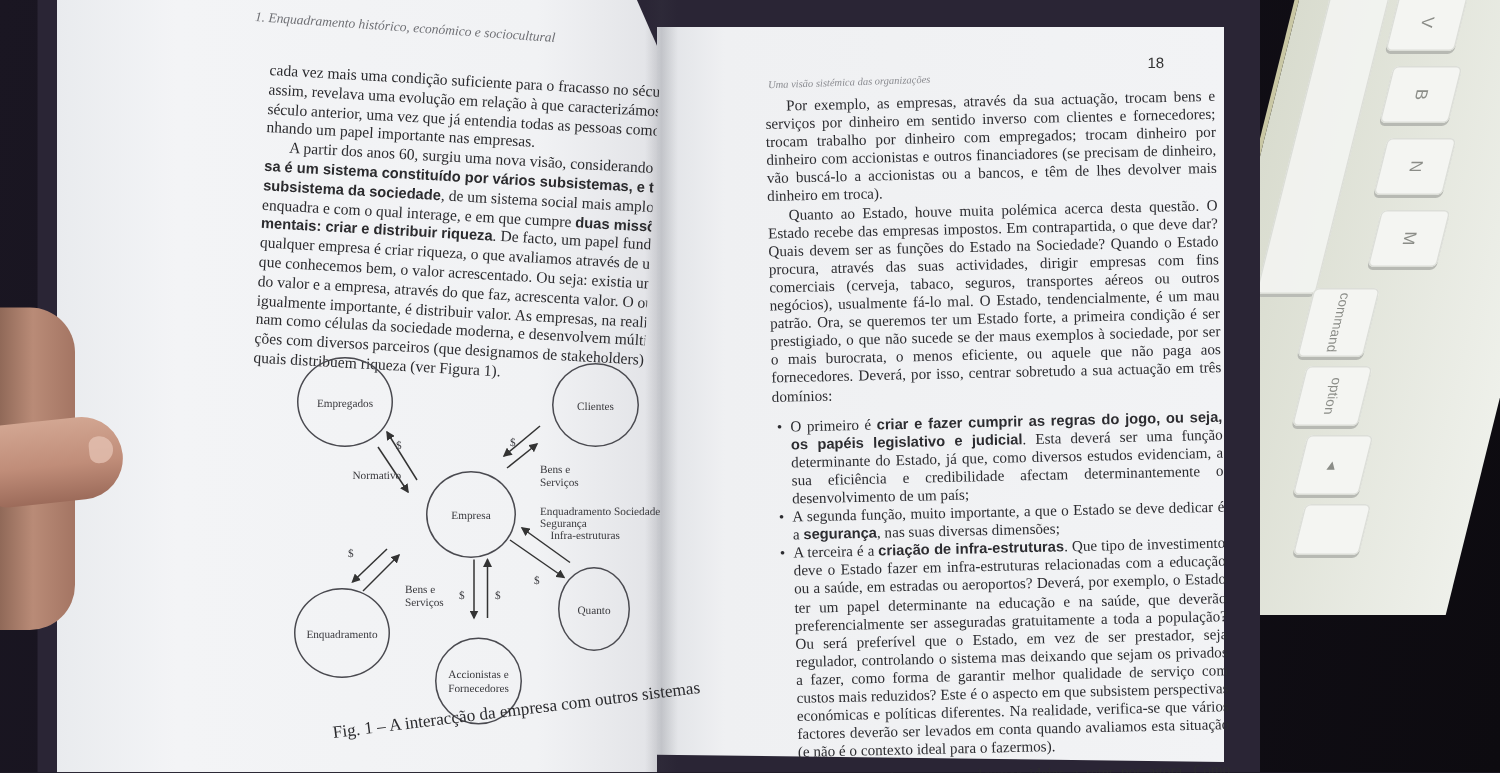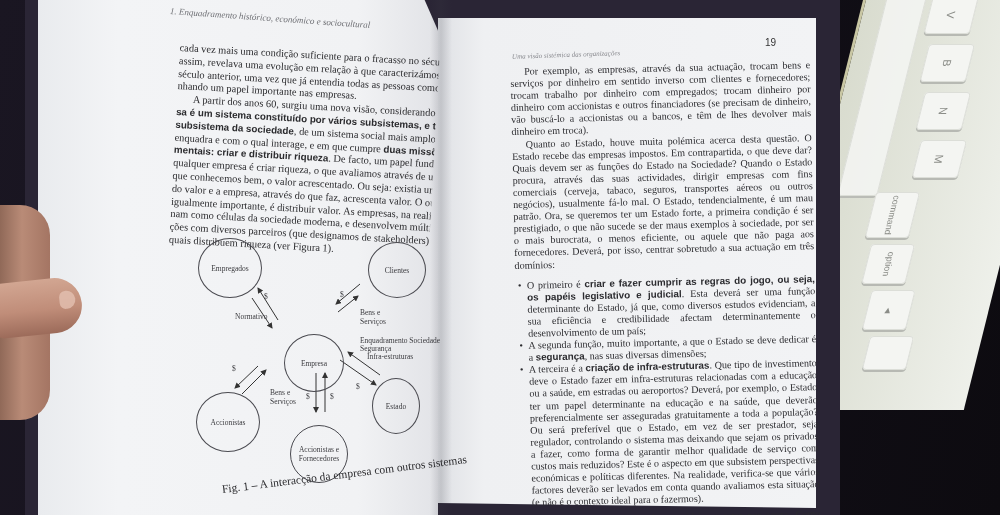--- a/index.html
+++ b/index.html
@@ -116,41 +116,41 @@
       <line x1="78" y1="126" x2="55" y2="148"></line>
       <line x1="62" y1="154" x2="86" y2="130"></line>
       <line x1="136" y1="133" x2="136" y2="172"></line>
       <line x1="145" y1="172" x2="145" y2="133"></line>
       <line x1="160" y1="120" x2="196" y2="145"></line>
       <line x1="200" y1="135" x2="168" y2="112"></line>
     </g>
   </svg>
   <div class="circle" style="left:18px;top:-2px;width:62px;height:58px;">Empregados</div>
   <div class="circle" style="left:188px;top:2px;width:56px;height:54px;">Clientes</div>
-  <div class="circle" style="left:104px;top:94px;width:58px;height:56px;">Empresa</div>
-  <div class="circle" style="left:16px;top:152px;width:62px;height:58px;">Accionistas</div>
-  <div class="circle" style="left:192px;top:138px;width:46px;height:54px;">Estado</div>
+  <div class="circle" style="left:104px;top:74px;width:58px;height:56px;">Empresa</div>
+  <div class="circle" style="left:16px;top:152px;width:62px;height:58px;">Enquadramento</div>
+  <div class="circle" style="left:192px;top:138px;width:46px;height:54px;">Quanto</div>
   <div class="circle" style="left:110px;top:185px;width:56px;height:56px;">Accionistas e Fornecedores</div>
 
   <div class="dlabel" style="left:84px;top:52px;">$</div>
   <div class="dlabel" style="left:55px;top:72px;">Normativo</div>
   <div class="dlabel" style="left:160px;top:50px;">$</div>
   <div class="dlabel" style="left:180px;top:68px;width:34px;white-space:normal;">Bens e Serviços</div>
   <div class="dlabel" style="left:180px;top:96px;">Enquadramento Sociedade</div>
   <div class="dlabel" style="left:180px;top:104px;">Segurança</div>
   <div class="dlabel" style="left:187px;top:112px;">Infra-estruturas</div>
   <div class="dlabel" style="left:52px;top:124px;">$</div>
   <div class="dlabel" style="left:90px;top:148px;width:34px;white-space:normal;">Bens e Serviços</div>
   <div class="dlabel" style="left:126px;top:152px;">$</div>
   <div class="dlabel" style="left:150px;top:152px;">$</div>
   <div class="dlabel" style="left:176px;top:142px;">$</div>
 </div>
 <div class="caption">Fig. 1 – A interacção da empresa com outros sistemas</div>
 
-<div class="page-num">19</div>
+<div class="page-num">18</div>
 <div class="runhead-right">Uma visão sistémica das organizações</div>
 
 <div class="right-text">
   <p class="pi">Por exemplo, as empresas, através da sua actuação, trocam bens e serviços por dinheiro em sentido inverso com clientes e fornecedores; trocam trabalho por dinheiro com empregados; trocam dinheiro por dinheiro com accionistas e outros financiadores (se precisam de dinheiro, vão buscá-lo a accionistas ou a bancos, e têm de lhes devolver mais dinheiro em troca).</p>
   <p class="pi">Quanto ao Estado, houve muita polémica acerca desta questão. O Estado recebe das empresas impostos. Em contrapartida, o que deve dar? Quais devem ser as funções do Estado na Sociedade? Quando o Estado procura, através das suas actividades, dirigir empresas com fins comerciais (cerveja, tabaco, seguros, transportes aéreos ou outros negócios), usualmente fá-lo mal. O Estado, tendencialmente, é um mau patrão. Ora, se queremos ter um Estado forte, a primeira condição é ser prestigiado, o que não sucede se der maus exemplos à sociedade, por ser o mais burocrata, o menos eficiente, ou aquele que não paga aos fornecedores. Deverá, por isso, centrar sobretudo a sua actuação em três domínios:</p>
   <ul>
     <li><span>O primeiro é </span><b>criar e fazer cumprir as regras do jogo, ou seja, os papéis legislativo e judicial</b><span>. Esta deverá ser uma função determinante do Estado, já que, como diversos estudos evidenciam, a sua eficiência e credibilidade afectam determinantemente o desenvolvimento de um país;</span></li>
     <li><span>A segunda função, muito importante, a que o Estado se deve dedicar é a </span><b>segurança</b><span>, nas suas diversas dimensões;</span></li>
     <li><span>A terceira é a </span><b>criação de infra-estruturas</b><span>. Que tipo de investimento deve o Estado fazer em infra-estruturas relacionadas com a educação ou a saúde, em estradas ou aeroportos? Deverá, por exemplo, o Estado ter um papel determinante na educação e na saúde, que deverão preferencialmente ser asseguradas gratuitamente a toda a população? Ou será preferível que o Estado, em vez de ser prestador, seja regulador, controlando o sistema mas deixando que sejam os privados a fazer, como forma de garantir melhor qualidade de serviço com custos mais reduzidos? Este é o aspecto em que subsistem perspectivas económicas e políticas diferentes. Na realidade, verifica-se que vários factores deverão ser levados em conta quando avaliamos esta situação (e não é o contexto ideal para o fazermos).</span></li>
   </ul>

